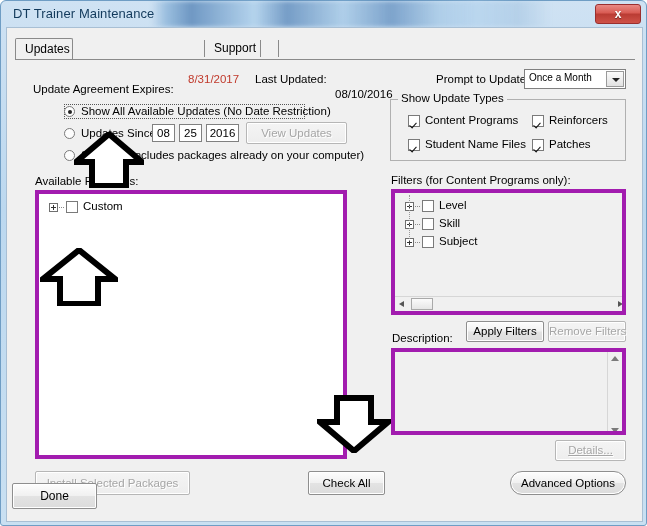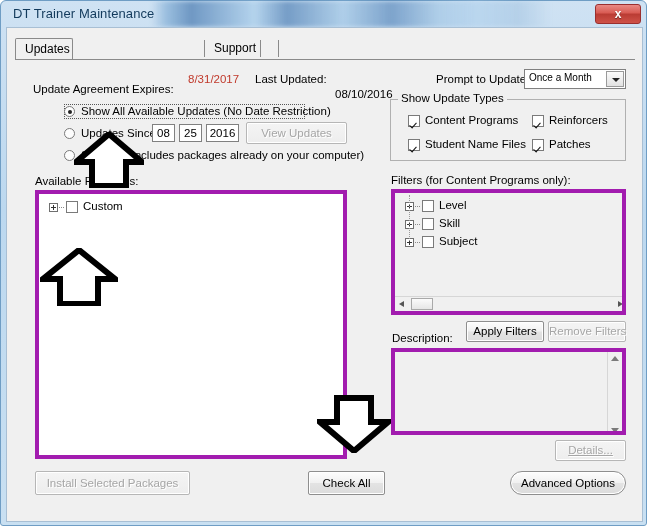--- a/index.html
+++ b/index.html
@@ -482,14 +482,17 @@
 
       <div class="anno" style="left:302px; top:335px;">
         <svg width="74" height="58" viewBox="0 0 74 58" aria-hidden="true">
           <polygon points="37,56 71,27 54,27 54,3 20,3 20,27 3,27" fill="#ffffff" stroke="#000000" stroke-width="6" stroke-linejoin="miter"></polygon>
         </svg>
       </div>
 
     </div>
   </div>
 
+  <div id="done-area">
+    <div class="btn" style="left:6px; top:3px; width:85px; height:26px; line-height:24px; font-size:12px;">Done</div>
+  </div>
 
 </div>
 
 </body></html>

